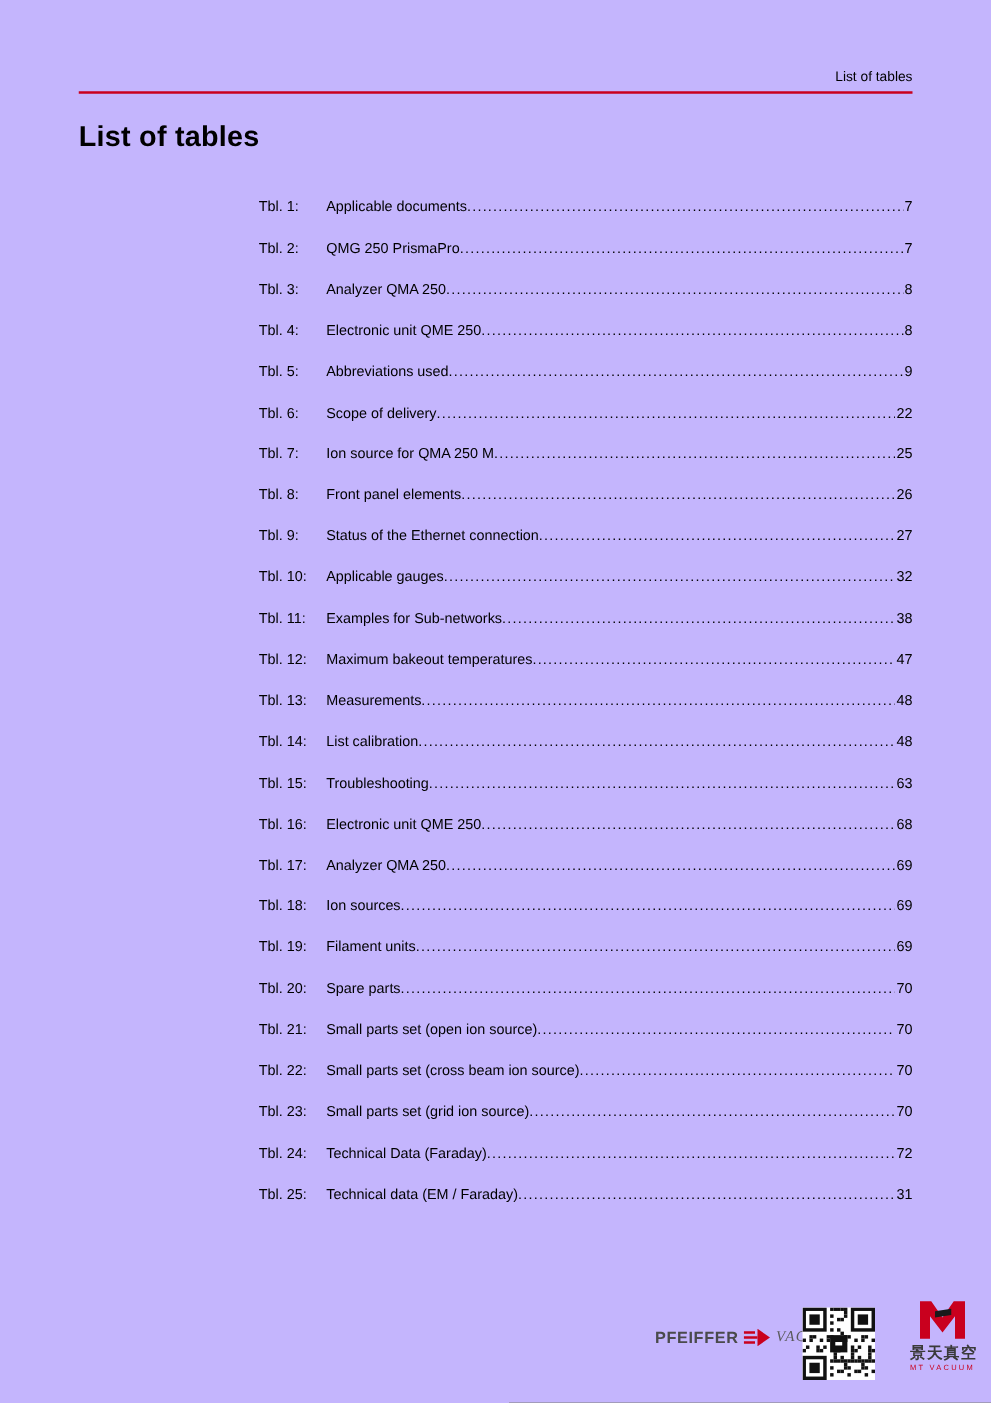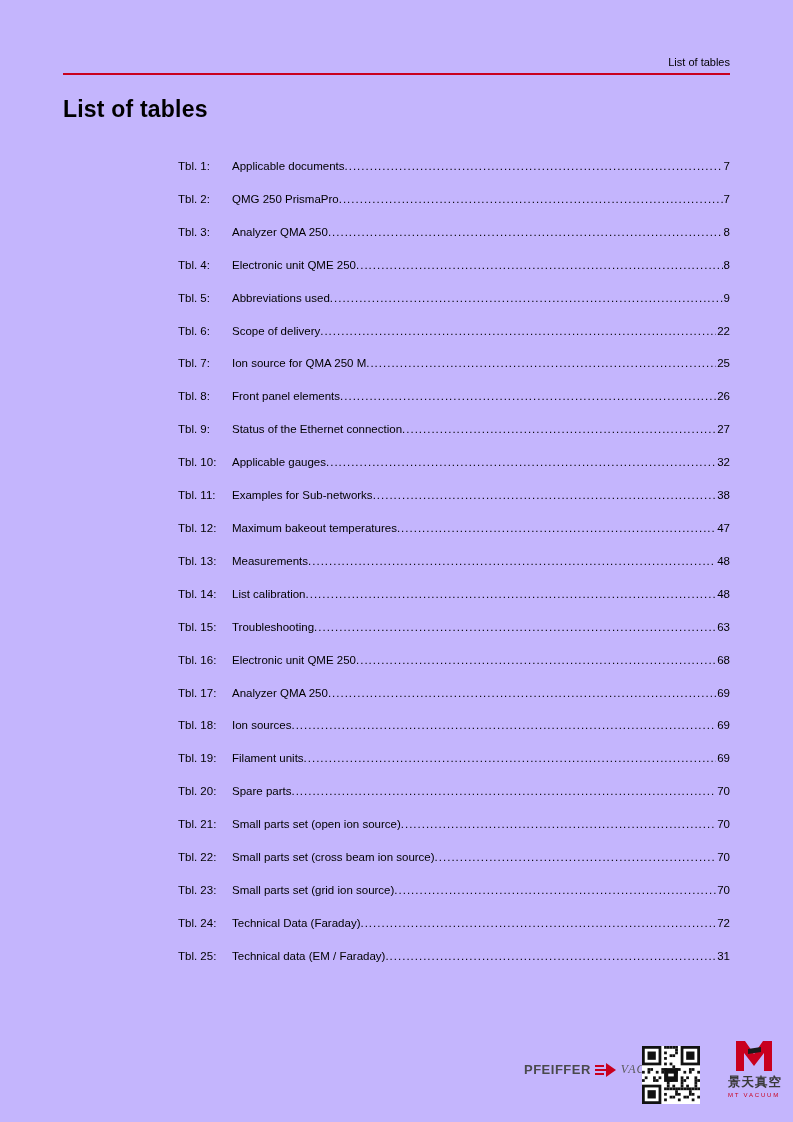--- a/index.html
+++ b/index.html
@@ -55,20 +55,21 @@
   .toc-row {
     display: flex;
     align-items: baseline;
     font-size: 11.5px;
     line-height: 15.9px;
     white-space: nowrap;
   }
   .toc-label {
     flex: none;
     width: 54px;
+    margin-left: 29px;
   }
   .toc-title {
     flex: none;
     margin-top: 17px;
   }
   .toc-dots {
     flex: 1 1 auto;
     overflow: hidden;
     letter-spacing: 1px;
     min-width: 0;

